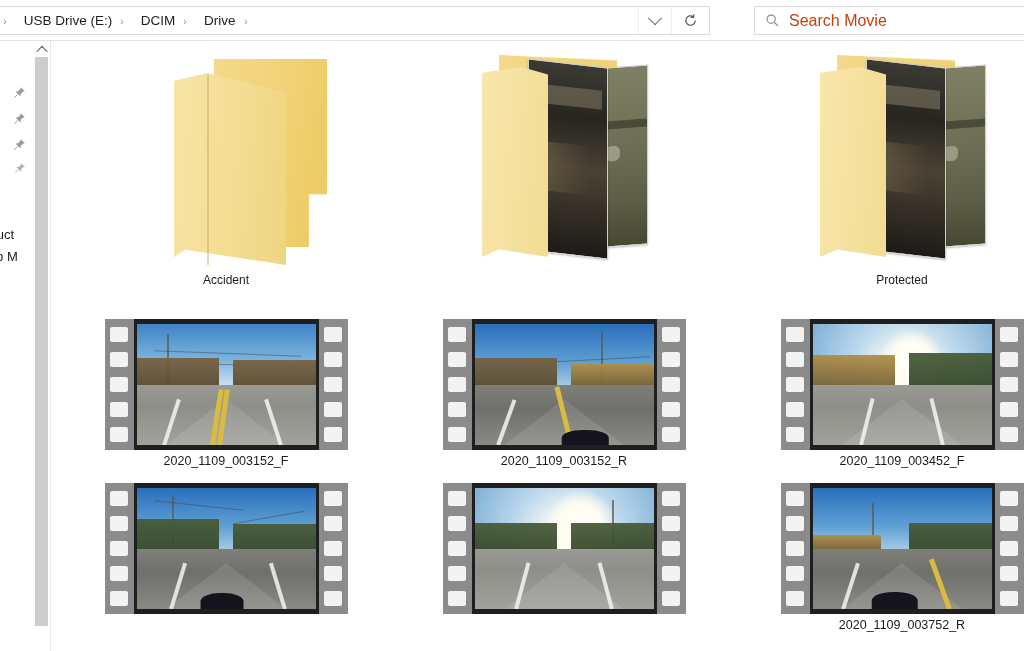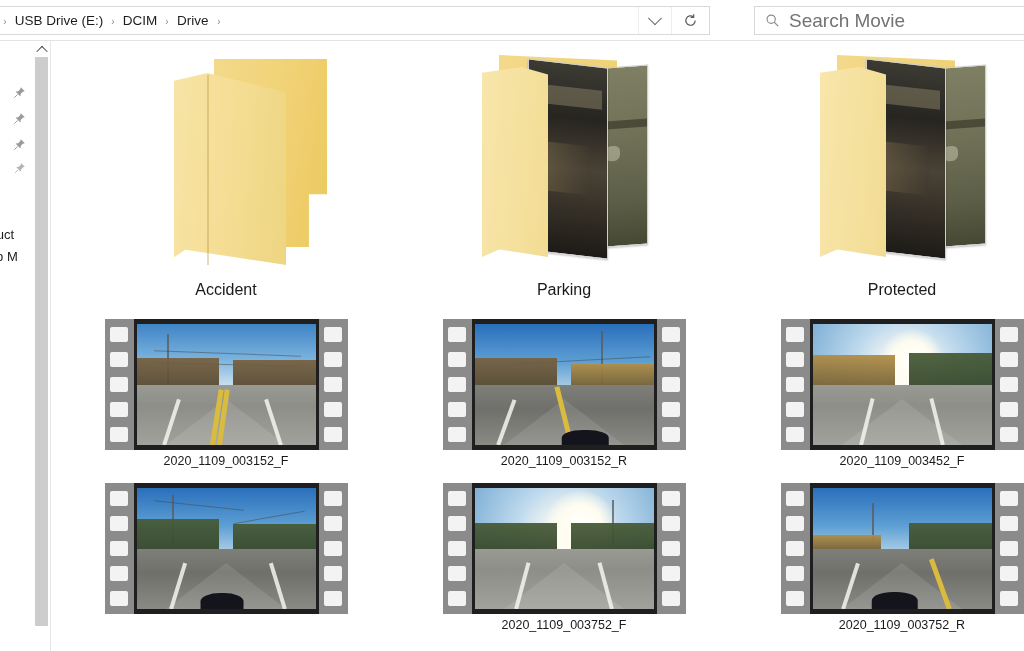--- a/index.html
+++ b/index.html
@@ -24,21 +24,21 @@
   .addr-box {
     position: absolute; left: -6px; top: 6px; width: 716px; height: 29px;
     border: 1px solid #d9d9d9; background: #fff; box-sizing: border-box;
   }
   .crumbs {
     position: absolute; left: 6px; top: 0; height: 27px;
     display: flex; align-items: center; gap: 0px;
   }
   .crumb {
     font-size: 13.5px; color: #1d1d1d; padding: 2px 6px;
-    white-space: nowrap; line-height: 16px;
+    white-space: nowrap; line-height: 16px; margin-left: 9px;
   }
   .sep {
     font-size: 11px; color: #8a8a8a; padding: 0 2px; line-height: 16px;
     transform: scaleX(.9);
   }
   .addr-dropdown {
     position: absolute; right: 38px; top: 0; width: 32px; height: 27px;
     display: flex; align-items: center; justify-content: center;
     border-left: 1px solid #eeeeee;
   }
@@ -50,21 +50,21 @@
   .chev-down {
     width: 9px; height: 9px; border-right: 1.4px solid #6e6e6e;
     border-bottom: 1.4px solid #6e6e6e; transform: rotate(45deg) translate(-2px,-2px);
   }
   .search-box {
     position: absolute; left: 754px; top: 6px; width: 290px; height: 29px;
     border: 1px solid #d9d9d9; border-right: none; background: #fff;
     box-sizing: border-box; display: flex; align-items: center;
   }
   .search-icon-wrap { width: 34px; display: flex; align-items: center; justify-content: center; }
-  .search-text { font-size: 19px; color: #737373; }
+  .search-text { font-size: 16px; color: #c2410c; }
 
   
   #navpane {
     position: absolute; left: 0; top: 41px; width: 33px; height: 610px;
     background: #ffffff; overflow: hidden;
   }
   .nav-item {
     position: absolute; left: 0; width: 33px; height: 21px;
     display: flex; align-items: center;
   }
@@ -103,21 +103,21 @@
   
   #content {
     position: absolute; left: 51px; top: 41px; width: 973px; height: 610px;
     background: #ffffff; overflow: hidden;
   }
 
   
   .folder-cell { position: absolute; top: 10px; width: 338px; }
   .folder-art { position: relative; width: 200px; height: 218px; margin: 0 auto; }
   .folder-caption {
-    text-align: center; font-size: 16px; color: #1a1a1a; margin-top: 12px;
+    text-align: center; font-size: 12px; color: #1a1a1a; margin-top: 4px;
   }
 
   
   .fold-plain { position: absolute; left: 48px; top: 8px; width: 155px; height: 205px; }
   .fp-back {
     position: absolute; left: 40px; top: 0; width: 113px; height: 188px;
     background: linear-gradient(100deg,#f3d98a 0%, #f1d379 45%, #ecc95f 100%);
     clip-path: polygon(0 0, 100% 0, 100% 72%, 84% 72%, 84% 100%, 0 100%);
     box-shadow: 1px 2px 3px rgba(0,0,0,.18);
   }
@@ -339,21 +339,20 @@
 
     <div class="folder-cell" style="left:344px">
       <div class="folder-art">
         <div class="fold-open">
           <div class="fo-backpanel"></div>
           <div class="fo-photo p1 ph-olive"></div>
           <div class="fo-photo p2 ph-dark"></div>
           <div class="fo-front"></div>
         </div>
       </div>
-      <div class="folder-caption">Parking</div>
     </div>
 
     <div class="folder-cell" style="left:682px">
       <div class="folder-art">
         <div class="fold-open">
           <div class="fo-backpanel"></div>
           <div class="fo-photo p1 ph-olive"></div>
           <div class="fo-photo p2 ph-dark"></div>
           <div class="fo-front"></div>
         </div>
@@ -525,21 +524,20 @@
           </div>
         </div>
         <div class="sprockets">
           <div class="hole"></div>
             <div class="hole"></div>
             <div class="hole"></div>
             <div class="hole"></div>
             <div class="hole"></div>
         </div>
       </div>
-      <div class="vid-caption">2020_1109_003752_F</div>
     </div>
 
     <div class="vid-cell" style="left:682px; top:442px">
       <div class="filmstrip">
         <div class="sprockets">
           <div class="hole"></div>
             <div class="hole"></div>
             <div class="hole"></div>
             <div class="hole"></div>
             <div class="hole"></div>

